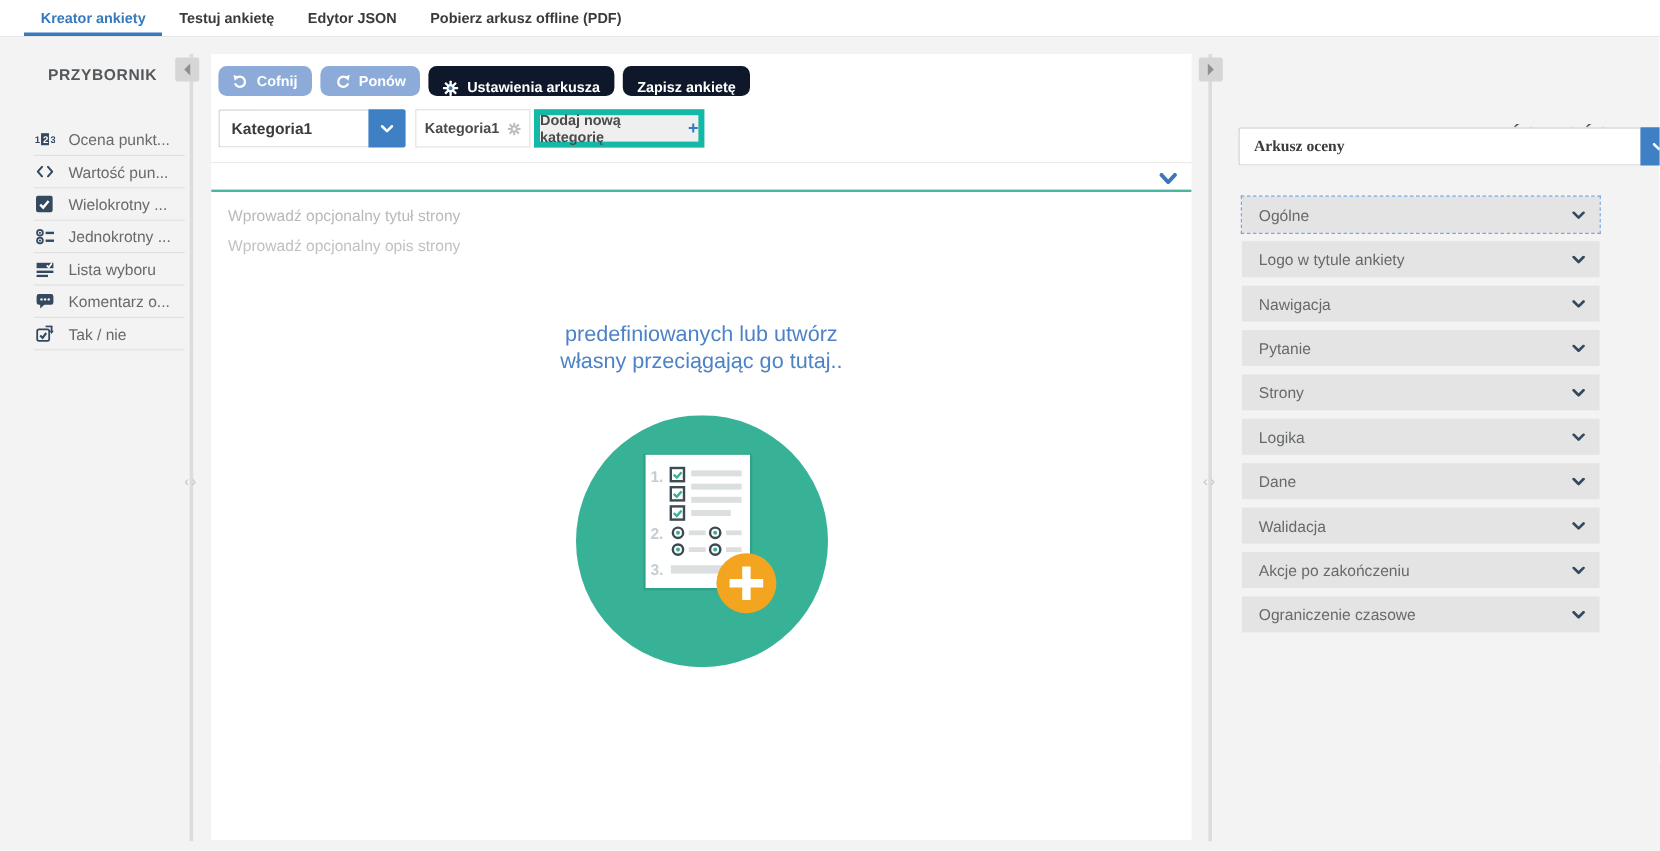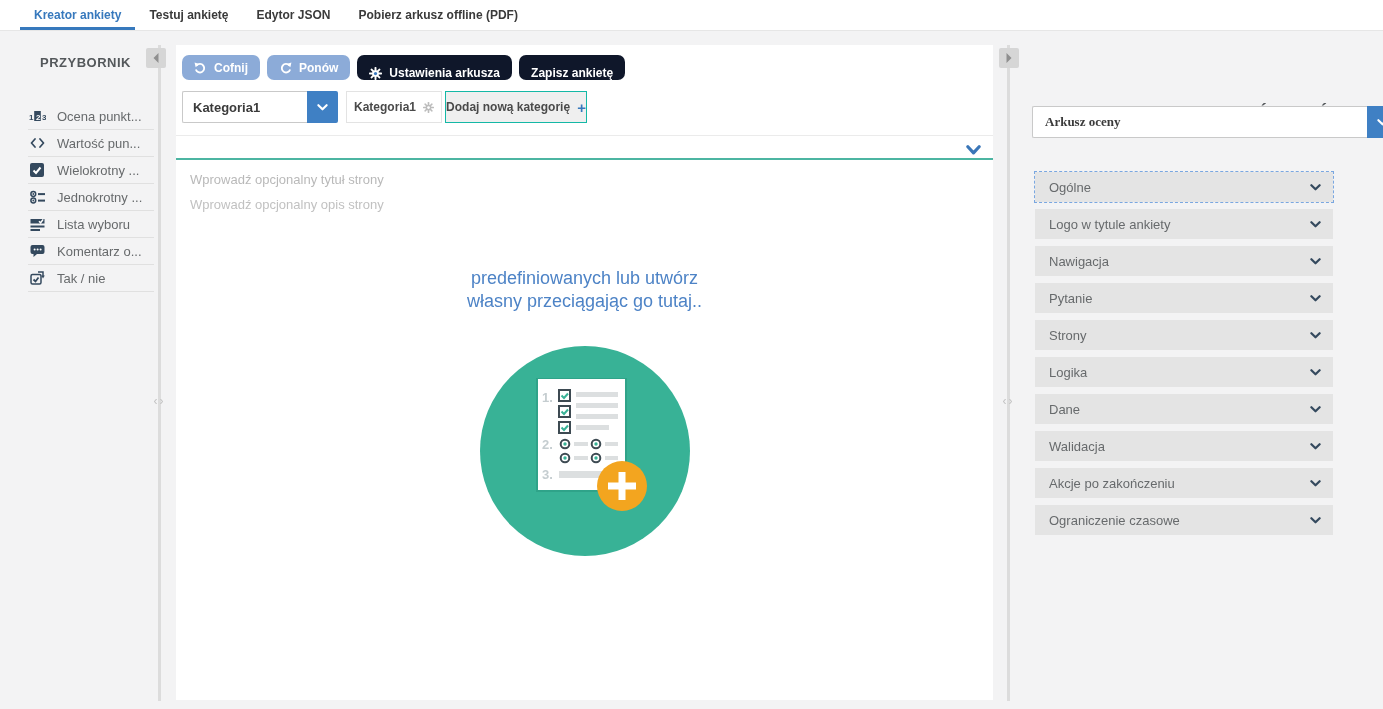--- a/index.html
+++ b/index.html
@@ -37,41 +37,41 @@
   .toolbar { display:flex; gap:7px; padding:10px 0 0 6px; }
   .btn { height:25px; border:none; border-radius:7px; color:#fff; font-weight:bold; font-size:12px; padding:0 12px; display:inline-flex; align-items:center; gap:7px; cursor:pointer; font-family:inherit; }
   .btn.disabled { background:#8cabd8; }
   .btn.primary  { background:#0f172a;align-items:flex-end; }
 
   .category-row { display:flex; margin-top:11px; padding-left:6px; height:32px; }
   .cat-select { display:flex; width:156px; cursor:pointer; }
   .cat-select .sel-text { flex:1; background:#fff; border:1px solid #c9c9c9; border-right:none; border-radius:2px 0 0 2px; font-size:13px; font-weight:bold; color:#3b3b3b; display:flex; align-items:center; padding-left:10px; }
   .sel-btn { width:31px; background:#3f80c4; border-radius:0 2px 2px 0; display:flex; align-items:center; justify-content:center; }
   .cat-tab { margin-left:8px; width:96px; background:#fff; border:1px solid #e3e3e3; display:flex; align-items:center; justify-content:center; gap:7px; font-size:12px; font-weight:bold; color:#4a4a4a; cursor:pointer; }
-  .add-tab { margin-left:3px; width:142px; background:#efefef; border:1px solid #14b8a6; display:flex; align-items:center; justify-content:center; gap:7px; font-size:12px; font-weight:bold; color:#4a4a4a; cursor:pointer; }
+  .add-tab { margin-left:3px; width:142px; background:#efefef; border:5px solid #14b8a6; display:flex; align-items:center; justify-content:center; gap:7px; font-size:12px; font-weight:bold; color:#4a4a4a; cursor:pointer; }
   .plus { color:#3779bd; font-size:15px; font-weight:bold; }
 
   .page-sep { margin-top:12px; border-top:1px solid #ebebeb; }
   .page-head { position:relative; height:24px; border-bottom:2px solid #4cb5a2; }
   .page-collapse { position:absolute; right:12px; top:5px; cursor:pointer; }
   .page-body { padding:12px 14px 0 14px; }
   .ph-title { font-size:13px; color:#b9b9b9; cursor:text; }
   .ph-desc  { font-size:13px; color:#c1c1c1; margin-top:10px; cursor:text; }
 
   .empty { text-align:center; margin-top:55px; }
   .empty-text { font-size:18px; color:#4d83c6; line-height:23px; }
   .empty-illustration { margin-top:33px; }
 
   
   .props-title { position:absolute; right:36px; top:24px; font-size:17px; font-weight:bold; letter-spacing:.5px; color:#54585b;margin-top:48px; }
   .obj-select { position:absolute; left:1032px; top:75px; width:366px; height:32px; display:flex; cursor:pointer;font-family:Liberation Serif, serif; }
   .obj-select .sel-text { flex:1; background:#fff; border:1px solid #c9c9c9; border-right:none; border-radius:2px 0 0 2px; font-size:13px; font-weight:bold; color:#3b3b3b; display:flex; align-items:center; padding-left:12px; }
   .accordion { position:absolute; left:1035px; top:133px; width:298px; }
   .acc-item { height:30px; margin-bottom:7px; background:#e4e4e4; display:flex; align-items:center; justify-content:space-between; padding:0 12px 0 14px; font-size:13px; color:#676a6c; cursor:pointer; }
-  .acc-item.focused { outline:1px dashed #7aa7e0; outline-offset:0px;margin-top:8px; }
+  .acc-item.focused { outline:1px dashed #7aa7e0; outline-offset:0px; }
 </style>
 </head>
 <body>
 
 <div class="tabbar">
   <div class="top-tab active">Kreator ankiety</div>
   <div class="top-tab">Testuj ankietę</div>
   <div class="top-tab">Edytor JSON</div>
   <div class="top-tab">Pobierz arkusz offline (PDF)</div>
 </div>

